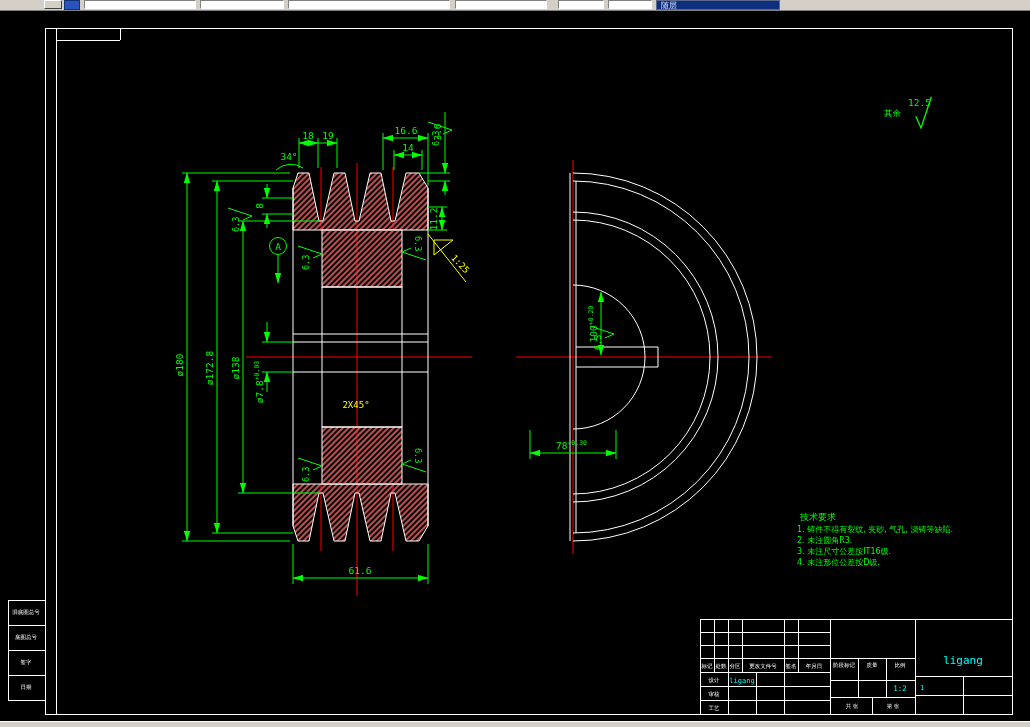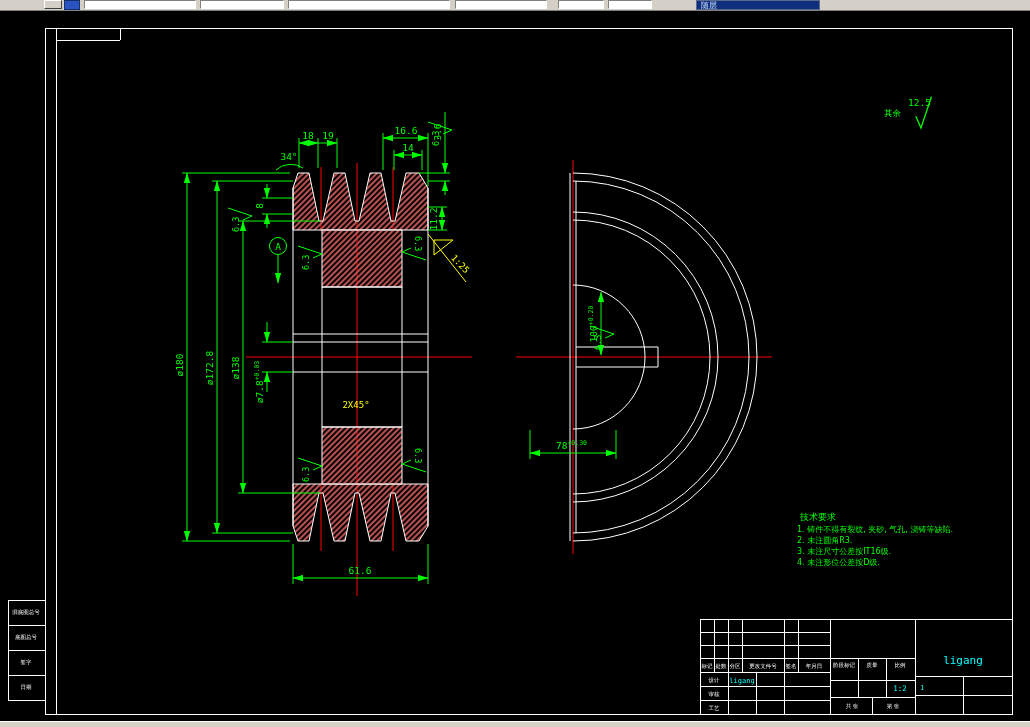--- a/index.html
+++ b/index.html
@@ -2,21 +2,21 @@
 <html><head>
 <meta charset="utf-8">
 <style>
   html,body{margin:0;padding:0;background:#000;width:1030px;height:727px;overflow:hidden;}
   .root{position:relative;width:1030px;height:727px;font-family:"DejaVu Sans",sans-serif;}
   
   .toolbar{position:absolute;left:0;top:0;width:1030px;height:10px;background:#d4d0c8;border-bottom:1px solid #808080;z-index:5;}
   .tb-field{position:absolute;top:0;height:9px;background:#fff;border:1px solid;border-color:#808080 #fff #fff #808080;box-sizing:border-box;}
   .tb-btn{position:absolute;top:0;height:9px;background:#d4d0c8;border:1px solid;border-color:#fff #404040 #404040 #fff;box-sizing:border-box;}
   .tb-blue{position:absolute;top:0;height:10px;background:#2a52c0;border:1px solid #10306e;box-sizing:border-box;}
-  .tb-dark{position:absolute;top:0;height:10px;background:#0e2f7e;color:#cfe0ff;font-size:8px;line-height:10px;overflow:hidden;padding-left:4px;box-sizing:border-box;border:1px solid #5a6a8a;margin-left:40px;}
+  .tb-dark{position:absolute;top:0;height:10px;background:#0e2f7e;color:#cfe0ff;font-size:8px;line-height:10px;overflow:hidden;padding-left:4px;box-sizing:border-box;border:1px solid #5a6a8a;}
   
   .statusbar{position:absolute;left:0;top:721px;width:1030px;height:6px;background:#d4d0c8;border-top:1px solid #fff;z-index:5;}
   svg.cad{position:absolute;left:0;top:0;}
   svg text{font-family:"DejaVu Sans Mono","DejaVu Sans",monospace;}
   .gtext{fill:#00ff00;font-size:9.5px;}
   .gsmall{fill:#00ff00;font-size:8.5px;}
   .ytext{fill:#ffff00;font-size:9px;}
   .ctext{fill:#00ffff;}
   .wtiny{fill:#ffffff;font-size:5.5px;font-family:"DejaVu Sans",sans-serif;}
   .cjk{font-family:"DejaVu Sans",sans-serif;}

